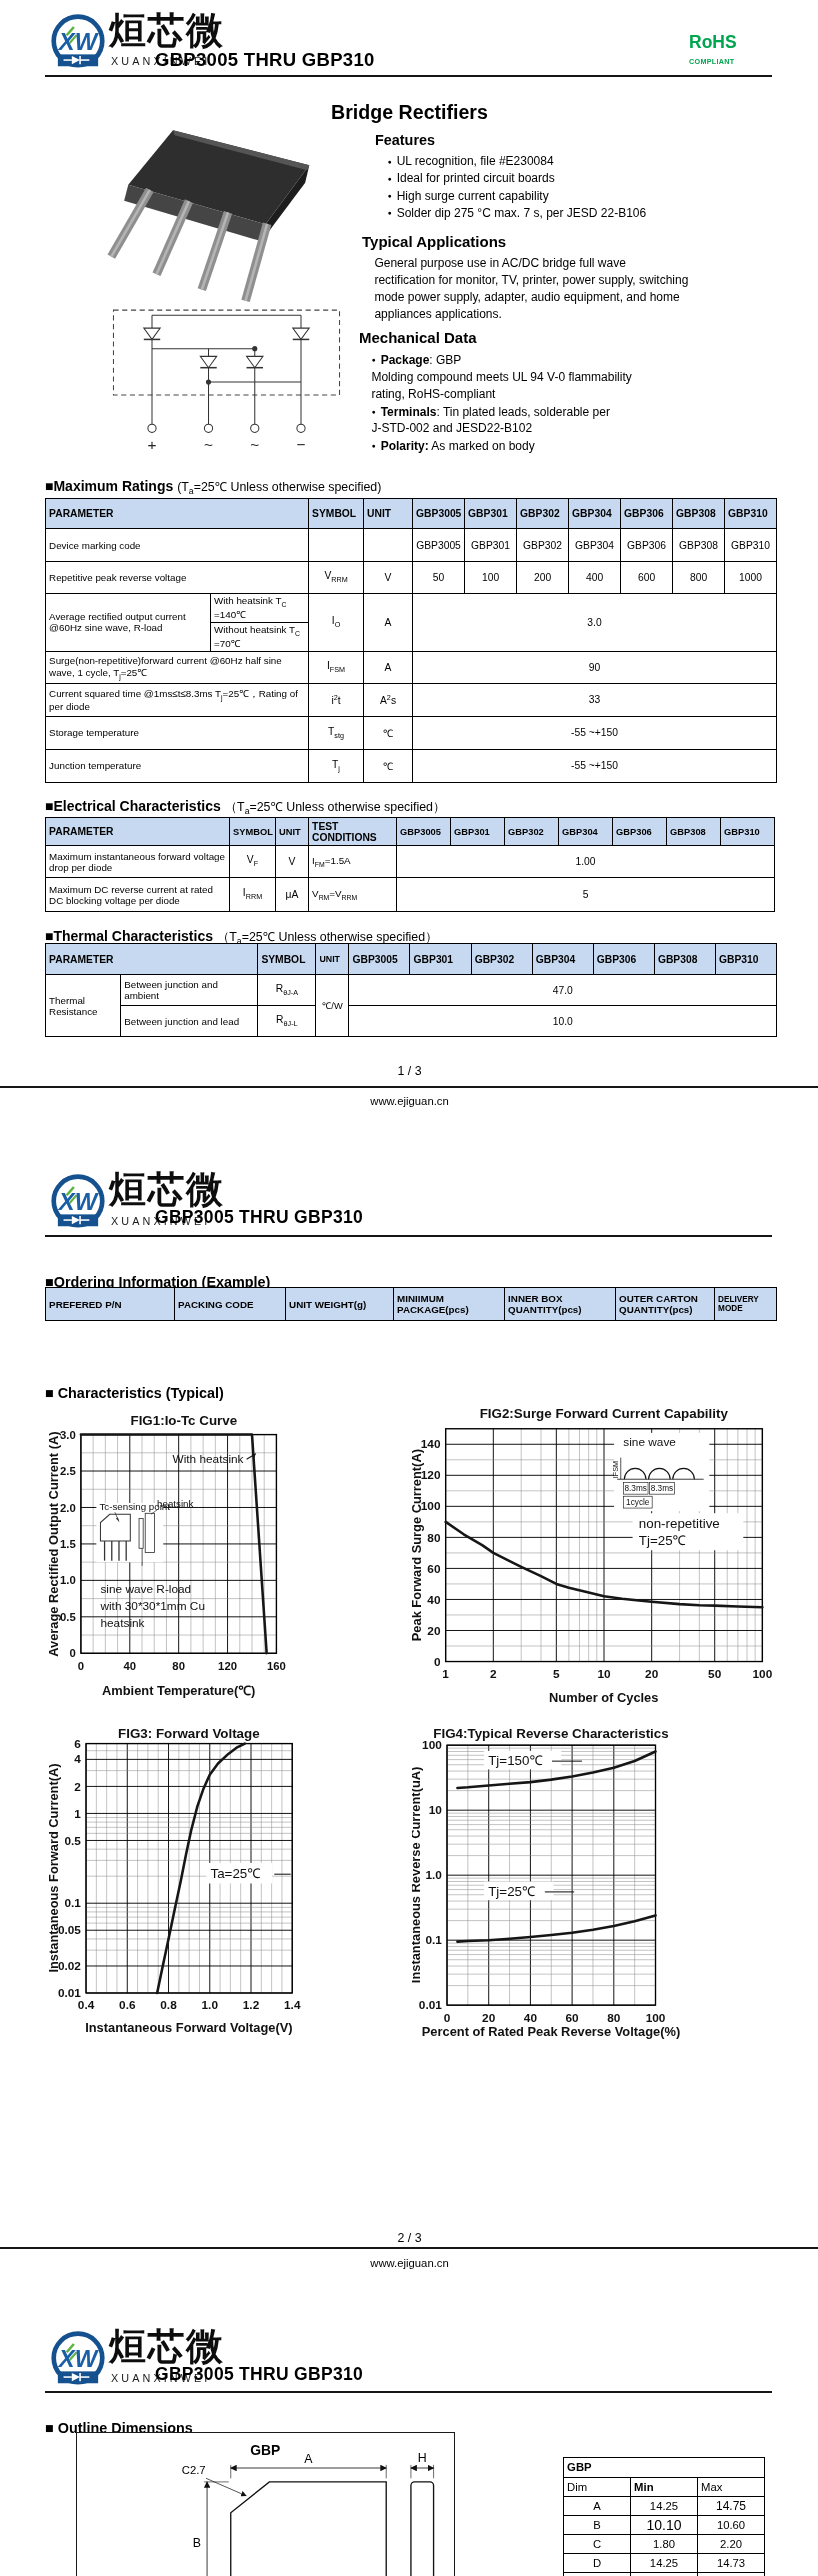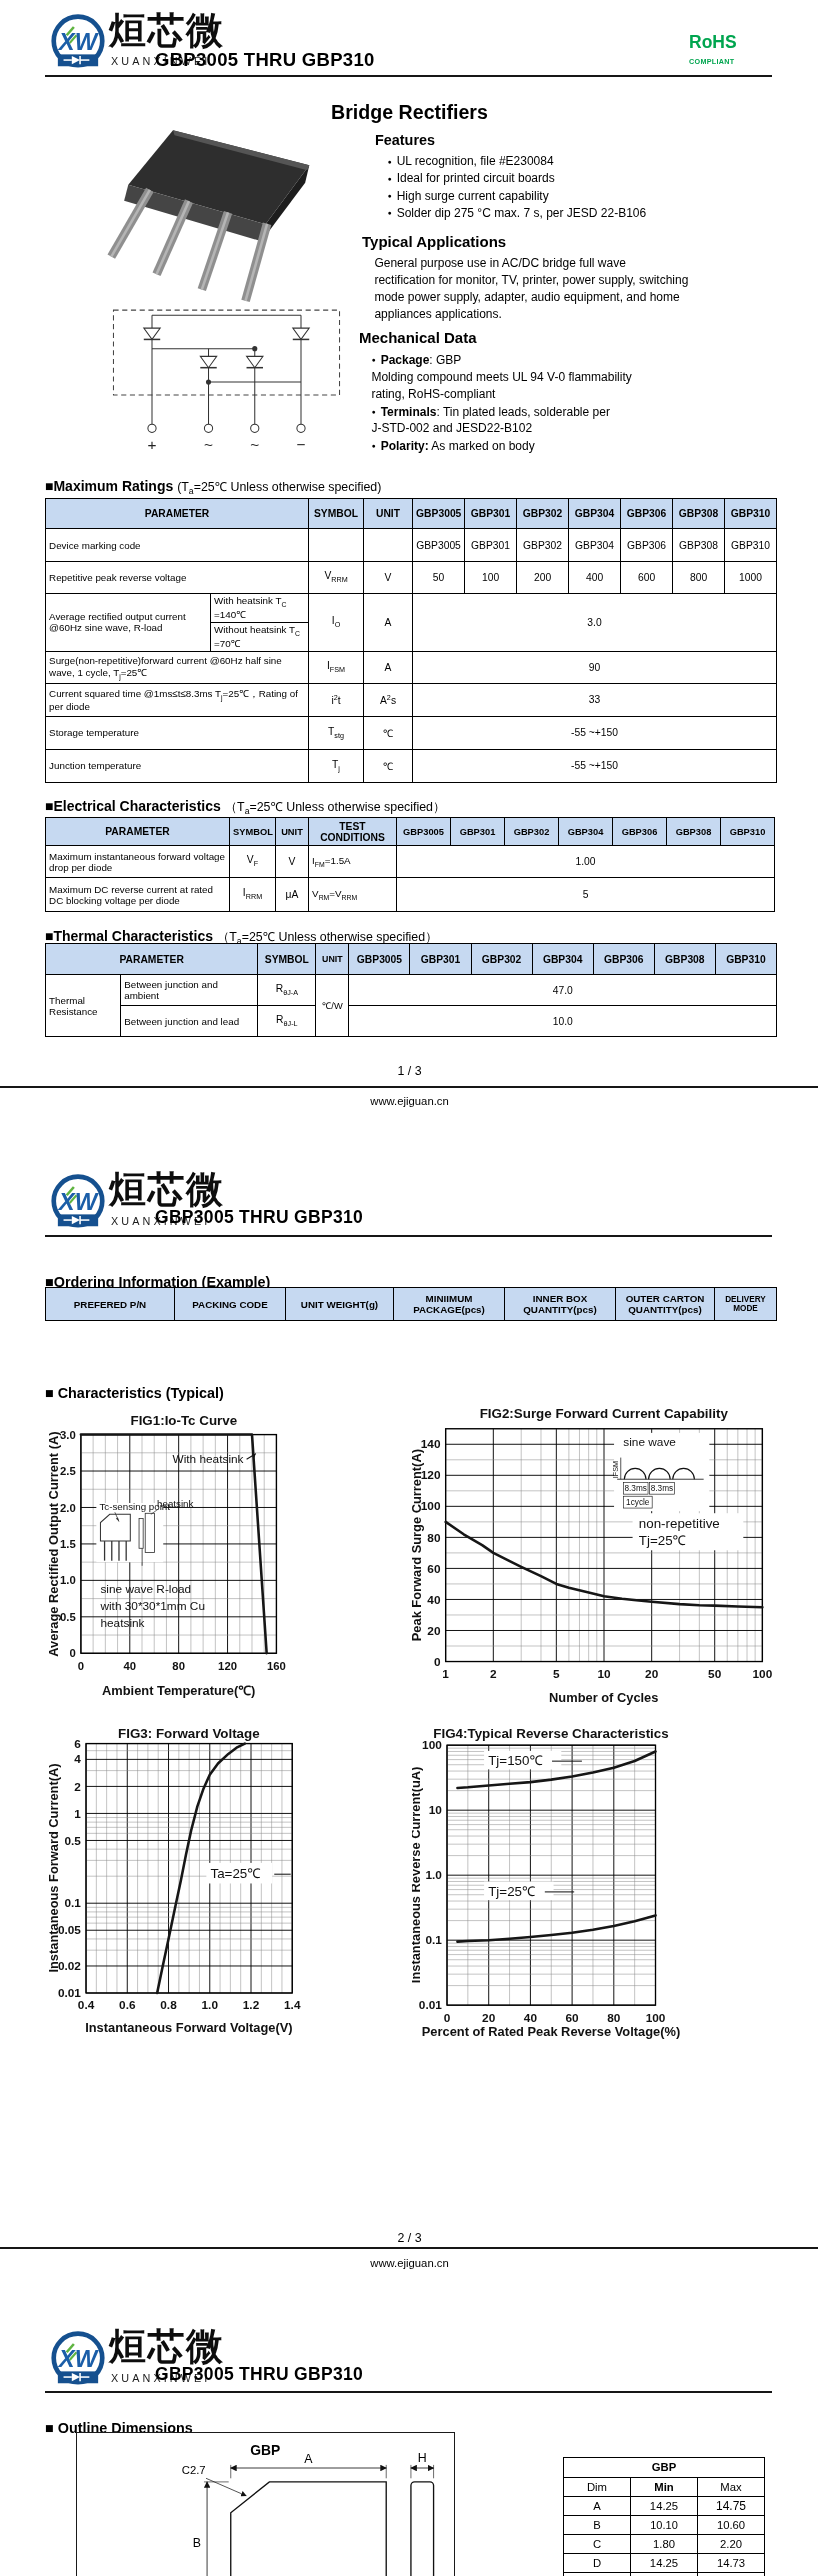--- a/index.html
+++ b/index.html
@@ -20,21 +20,21 @@
   .feat li{list-style:none;font-size:12px;line-height:16.7px}
   .feat ul{margin:0;padding:0 0 0 12.4px}
   .bullet{font-size:6.7px;vertical-align:1.5px;margin-right:5.2px}
   .app-lines div{font-size:12px;line-height:17px;padding-left:12.4px}
   .mech div.row{font-size:12px;line-height:17px;padding-left:12.4px}
   .mech .cont{padding-left:20.6px}
   .sec-h{position:absolute;left:45px;font-size:14px;font-weight:bold;white-space:nowrap}
   .sec-cond{font-weight:normal;font-size:12.4px}
   table.dt{border-collapse:collapse;table-layout:fixed;border:1.5px solid #000;background:#fff}
   table.dt th,table.dt td{border:1px solid #000;padding:1px 3.1px;overflow:hidden}
-  table.dt th{background:#c6d9f1;font-size:10.3px;font-weight:bold;text-align:center}
+  table.dt th{background:#c6d9f1;font-size:10.3px;font-weight:bold;text-align:left}
   td.c{text-align:center;font-size:10.3px}
   td.pm{font-size:9.8px;text-align:left}
   td.sym{text-align:center;font-size:10.3px}
   sub{font-size:70%}sup{font-size:70%}
   .footer-num{position:absolute;left:0;width:100%;text-align:center;font-size:12.4px}
   .footer-line{position:absolute;left:0;width:819px;height:2.1px;background:#161616}
   .footer-site{position:absolute;left:0;width:100%;text-align:center;font-size:11.3px}
   .char-h{position:absolute;left:45px;font-size:14.4px;font-weight:bold}
   .outline-box{position:absolute;border:1.5px solid #1a1a1a;background:#fff}
   svg text{font-family:"Liberation Sans",sans-serif}
@@ -809,21 +809,21 @@
       <th style="background:#fff;font-weight:bold;font-size:11.3px">Min</th>
       <th style="background:#fff;font-weight:normal;font-size:11.3px">Max</th>
     </tr>
     <tr style="height:19px">
           <td class="c" style="font-size:11.3px">A</td>
           <td class="c" style="font-size:11.3px">14.25</td>
           <td class="c" style="font-size:12px">14.75</td>
         </tr>
     <tr style="height:19px">
           <td class="c" style="font-size:11.3px">B</td>
-          <td class="c" style="font-size:11px">10.10</td>
+          <td class="c" style="font-size:14px">10.10</td>
           <td class="c" style="font-size:11.3px">10.60</td>
         </tr>
     <tr style="height:19px">
           <td class="c" style="font-size:11.3px">C</td>
           <td class="c" style="font-size:11.3px">1.80</td>
           <td class="c" style="font-size:11.3px">2.20</td>
         </tr>
     <tr style="height:19px">
           <td class="c" style="font-size:11.3px">D</td>
           <td class="c" style="font-size:11.3px">14.25</td>

